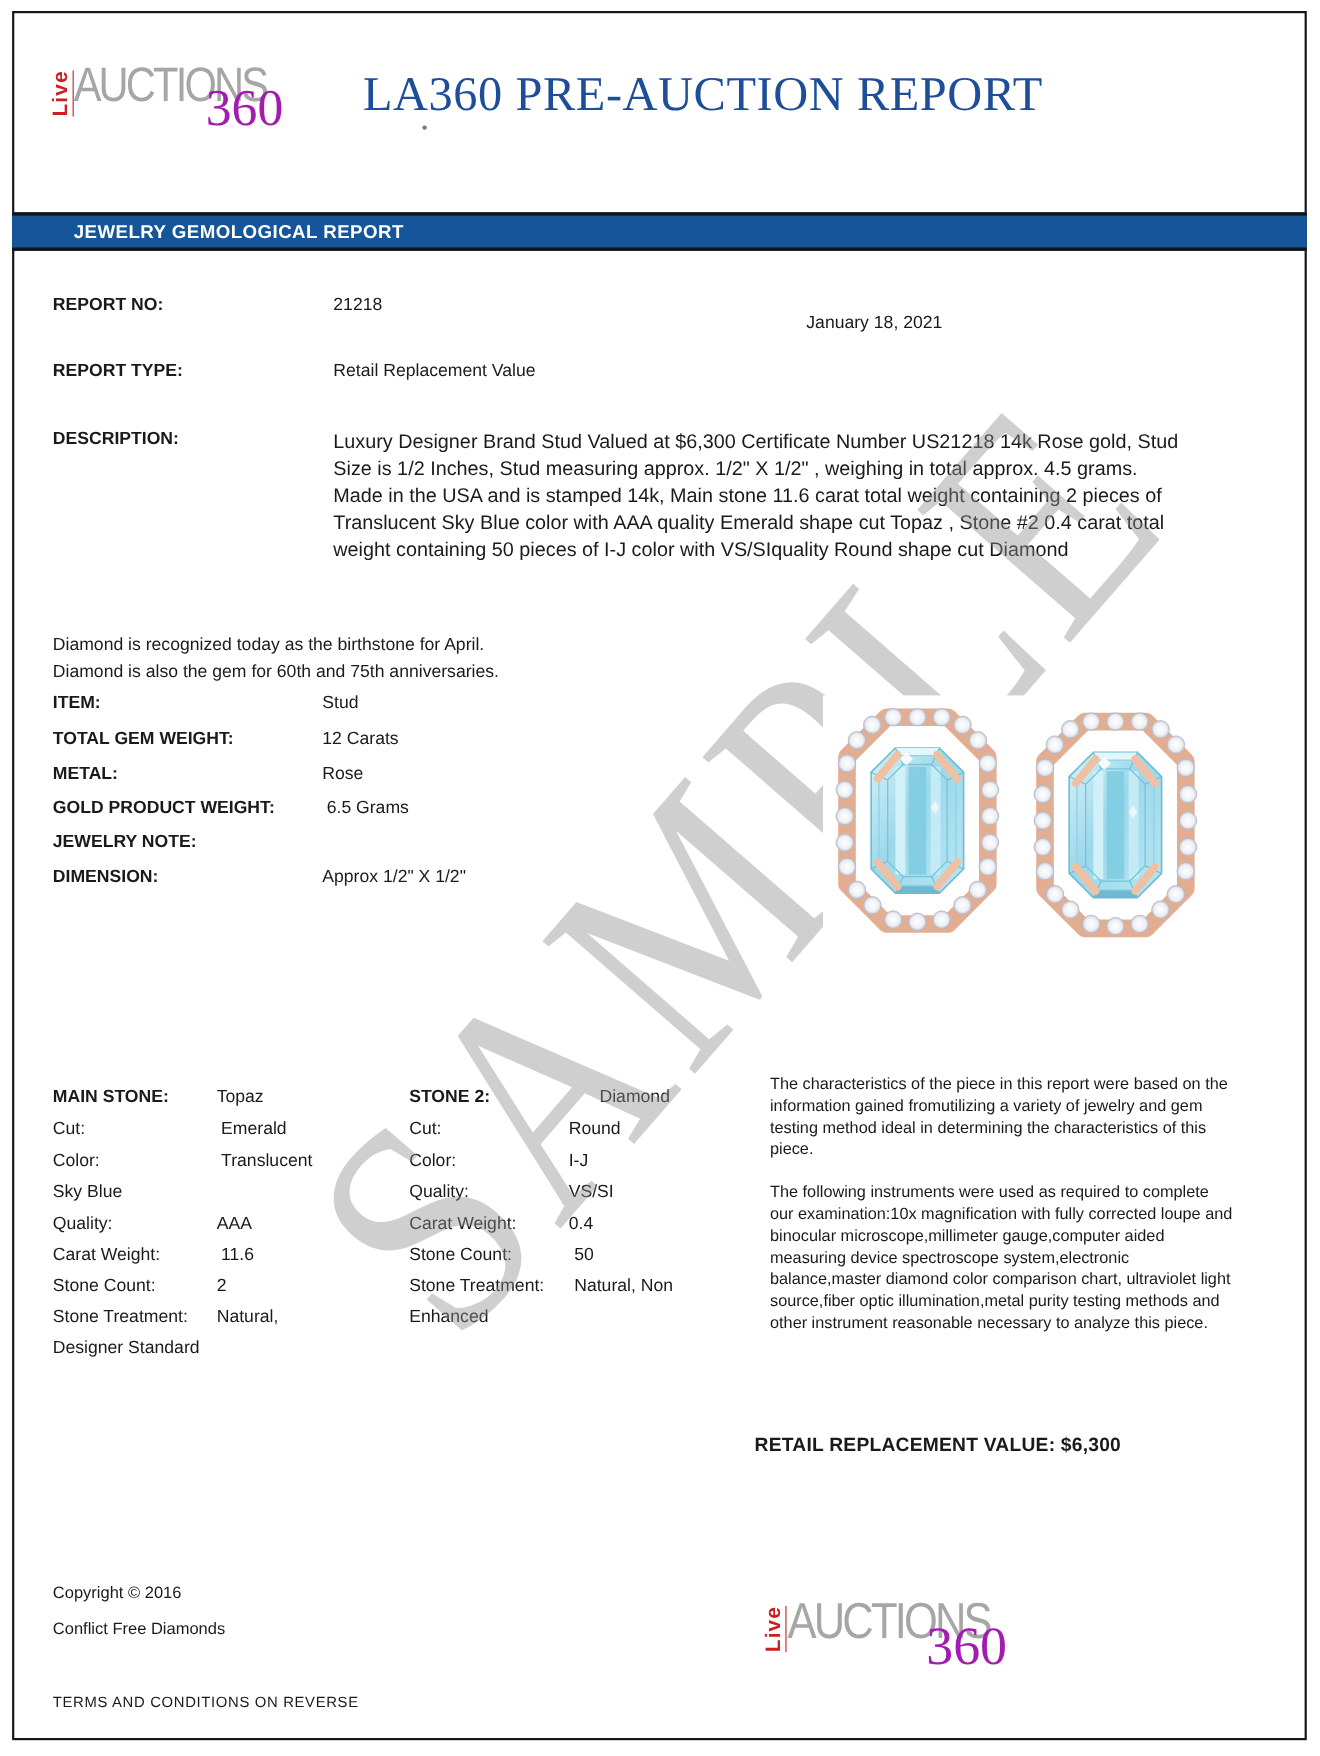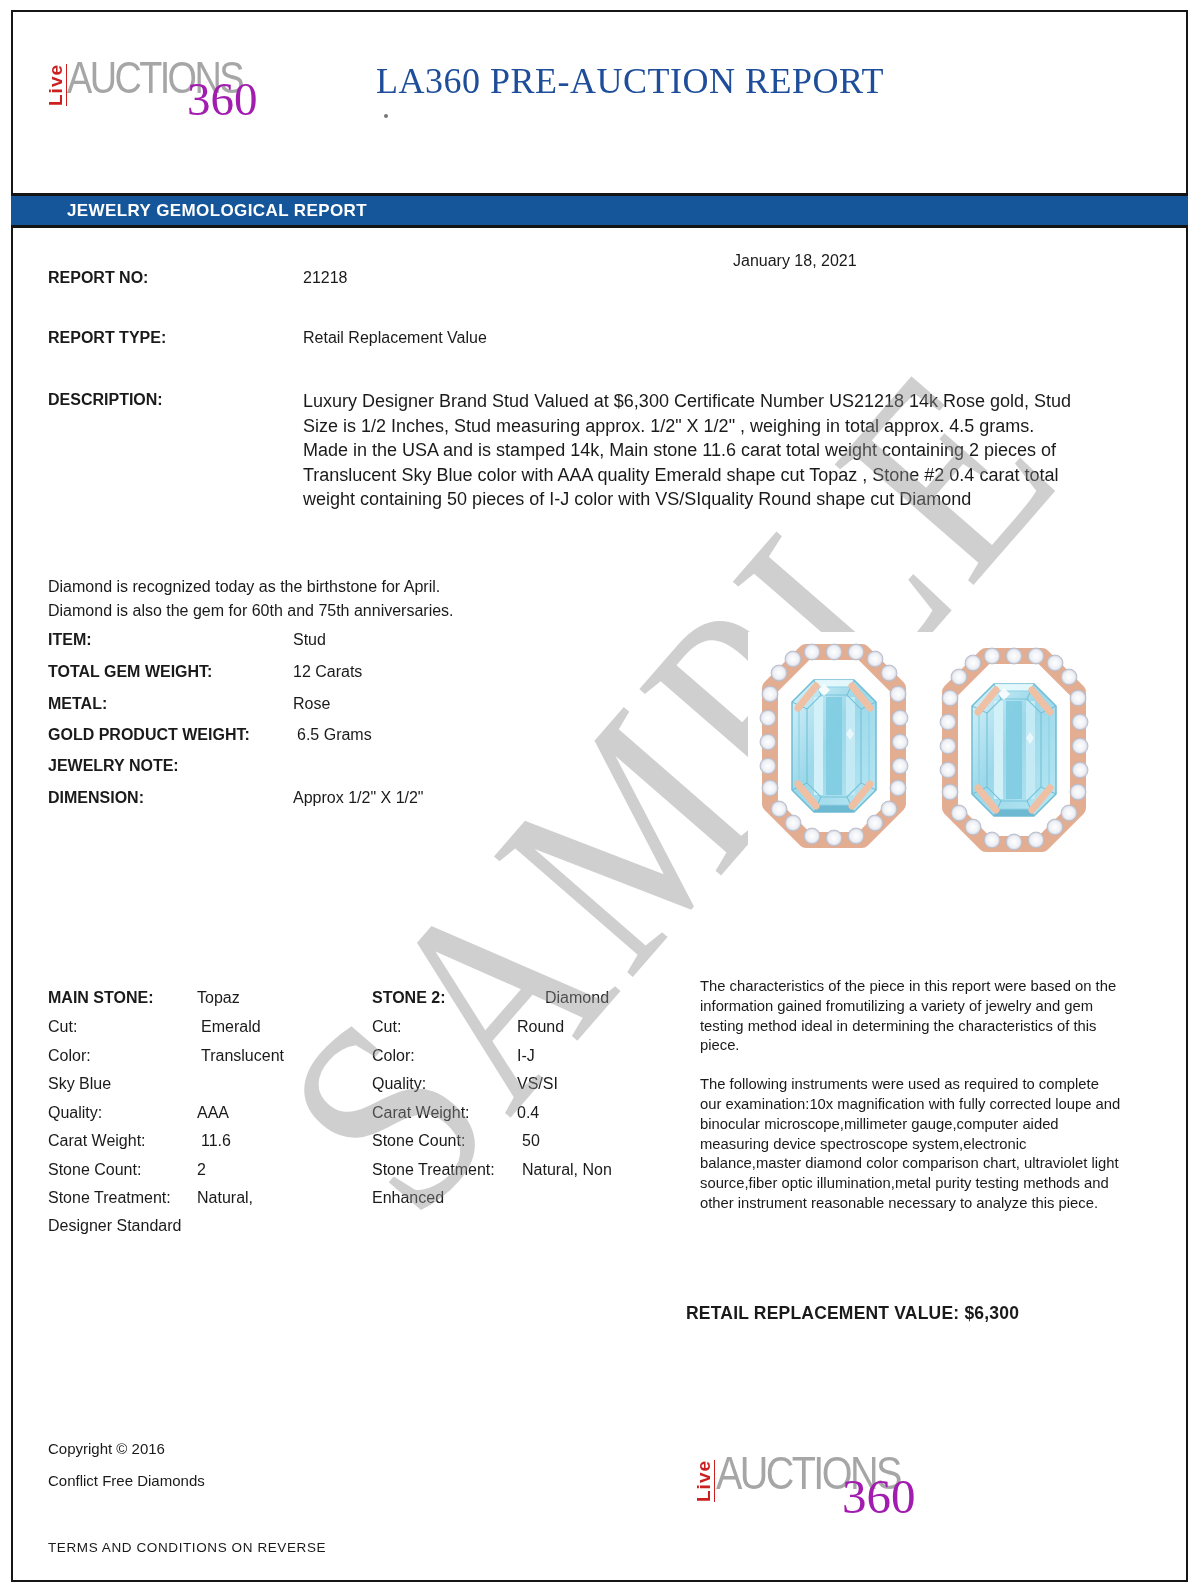--- a/index.html
+++ b/index.html
@@ -6,21 +6,21 @@
   body{width:1200px;height:1596px;position:relative;font-family:"Liberation Sans",sans-serif;color:#1a1a1a;overflow:hidden;}
   .page{position:absolute;left:0;top:0;width:1200px;height:1596px;}
   .frame{position:absolute;left:11px;top:10px;width:1173px;height:1568px;border:2px solid #161616;}
 
   
   .logo{position:absolute;}
   .logo .live{position:absolute;writing-mode:vertical-rl;transform:rotate(180deg);color:#cc1f1f;font-weight:bold;font-size:19px;letter-spacing:1px;text-decoration:underline;line-height:1;}
   .logo .auctions{position:absolute;color:#a6a6a6;font-size:44px;font-weight:400;letter-spacing:-3px;transform:scaleX(.86);transform-origin:left center;white-space:nowrap;line-height:1;}
   .logo .n360{position:absolute;font-family:"Liberation Serif",serif;color:#a21caf;font-size:47px;line-height:1;}
 
-  .doc-title{position:absolute;left:330px;top:60px;width:600px;text-align:center;font-family:"Liberation Serif",serif;font-size:36px;letter-spacing:.5px;color:#1e4e9a;white-space:nowrap;}
+  .doc-title{position:absolute;left:330px;top:60px;width:600px;text-align:center;font-family:"Liberation Serif",serif;font-size:44px;letter-spacing:.5px;color:#1e4e9a;white-space:nowrap;}
   .title-dot{position:absolute;left:384px;top:114px;width:4px;height:4px;border-radius:50%;background:#777;}
 
   .banner{position:absolute;left:11px;top:193px;width:1177px;height:35px;background:#15559a;border-top:3px solid #141414;border-bottom:3px solid #141414;display:flex;align-items:center;box-sizing:border-box;}
   .banner span{color:#ffffff;font-weight:bold;font-size:17px;letter-spacing:.4px;padding-left:56px;}
 
   .cell{position:absolute;font-size:16px;white-space:nowrap;line-height:1.25;}
   .b{font-weight:bold;}
   .desc-block{position:absolute;left:303px;top:389px;width:778px;font-size:18px;line-height:24.6px;white-space:normal;}
   .notes{position:absolute;left:700px;top:977px;width:424px;font-size:14.8px;line-height:19.8px;}
   .notes p{margin:0 0 19px 0;}
@@ -47,21 +47,21 @@
 
   <div class="doc-title">LA360 PRE-AUCTION REPORT</div>
   <div class="title-dot"></div>
 
   <div class="banner">
     <span>JEWELRY GEMOLOGICAL REPORT</span>
   </div>
 
   <div class="cell b" style="left:48px;top:268px;">REPORT NO:</div>
   <div class="cell" style="left:303px;top:268px;">21218</div>
-  <div class="cell" style="left:733px;top:251px;">January 18, 2021</div>
+  <div class="cell" style="left:733px;top:284px;">January 18, 2021</div>
 
   <div class="cell b" style="left:48px;top:328px;">REPORT TYPE:</div>
   <div class="cell" style="left:303px;top:328px;">Retail Replacement Value</div>
 
   <div class="cell b" style="left:48px;top:390px;">DESCRIPTION:</div>
   <div class="desc-block">Luxury Designer Brand Stud Valued at $6,300 Certificate Number US21218 14k Rose gold, Stud Size is 1/2 Inches, Stud measuring approx. 1/2" X 1/2" , weighing in total approx. 4.5 grams. Made in the USA and is stamped 14k, Main stone 11.6 carat total weight containing 2 pieces of Translucent Sky Blue color with AAA quality Emerald shape cut Topaz , Stone #2 0.4 carat total weight containing 50 pieces of I-J color with VS/SIquality Round shape cut Diamond</div>
 
   <div class="cell" style="left:48px;top:577px;">Diamond is recognized today as the birthstone for April.</div>
   <div class="cell" style="left:48px;top:601px;">Diamond is also the gem for 60th and 75th anniversaries.</div>
 

